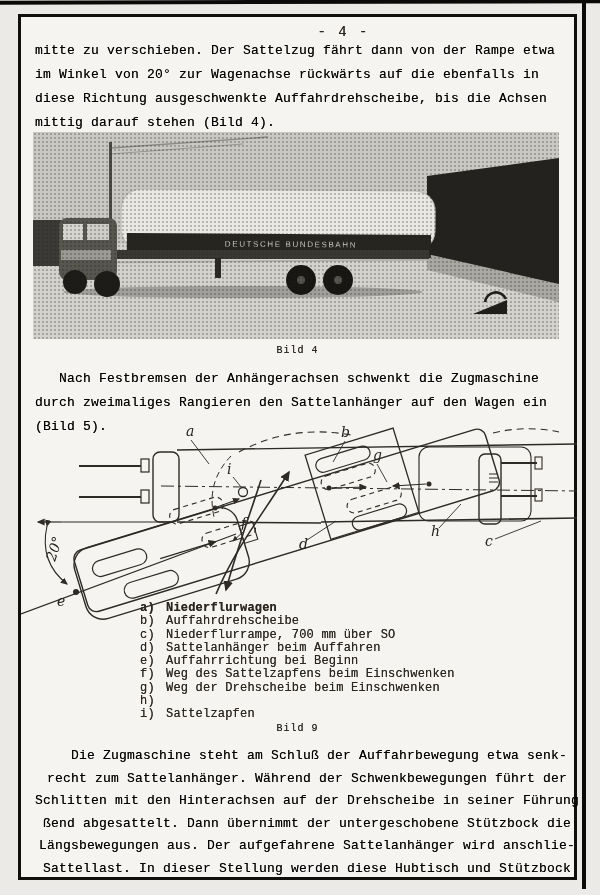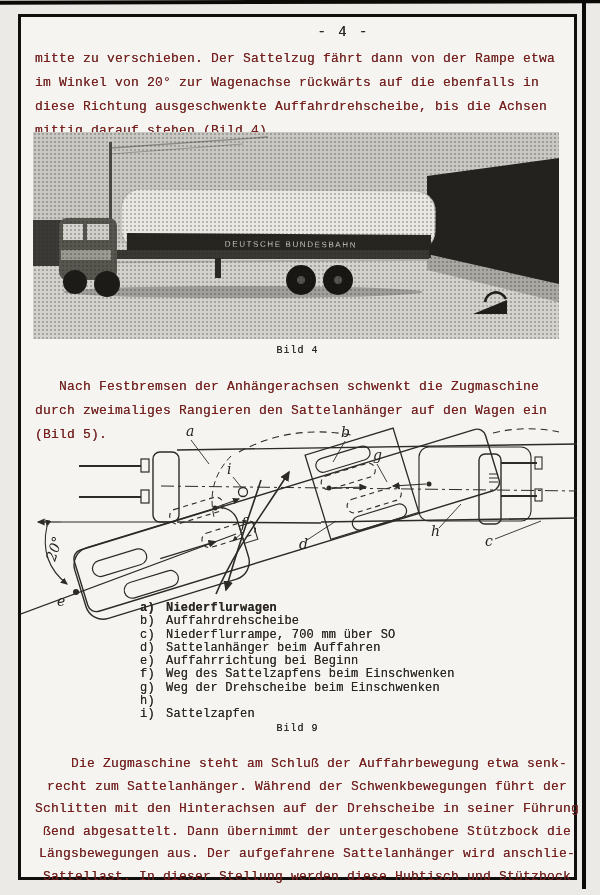--- a/index.html
+++ b/index.html
@@ -2,21 +2,21 @@
 <html><head>
 <meta charset="utf-8">
 <style>
   html,body{margin:0;padding:0;}
   body{width:600px;height:895px;background:#e9e8e4;font-family:"Liberation Mono","DejaVu Sans Mono",monospace;}
   .scan{position:absolute;left:0;top:0;width:600px;height:895px;background:#eceae6;overflow:hidden;}
   .scan-edge-top{position:absolute;left:0;top:0;width:600px;height:4px;background:#0b0a09;transform:rotate(-0.15deg);}
   .scan-edge-right{position:absolute;left:582px;top:0;width:4px;height:889px;background:#0b0a09;}
   .frame{position:absolute;left:18px;top:14px;width:553px;height:860px;border:3px solid #100f0d;background:#f5f4f0;}
   .pagenum{position:absolute;left:0;right:0;top:7px;text-align:center;padding-left:92px;font-size:14px;letter-spacing:2px;color:#2b2620;text-shadow:0 0 .6px rgba(43,38,32,.8);}
-  .para{position:absolute;left:14px;color:#7f1d1d;font-size:13px;letter-spacing:.2px;text-shadow:0 0 .6px rgba(43,38,32,.75);margin-top:8px;}
+  .para{position:absolute;left:14px;color:#000000;font-size:13px;letter-spacing:.2px;text-shadow:0 0 .6px rgba(43,38,32,.75);}
   .para .tline{white-space:pre;height:24px;line-height:24px;}
   .para-top{top:22px;}
   .para-mid{top:350px;}
   .para-bot{top:728px;text-align:center;}
   .para-bot .tline{height:22.5px;line-height:22.5px;}
   .caption{position:absolute;left:0;right:0;text-align:center;font-size:10px;letter-spacing:1px;color:#2b2620;text-shadow:0 0 .6px rgba(43,38,32,.8);}
   .caption-b4{top:328px;}
   .caption-b5{top:706px;}
   
   .photo{position:absolute;left:12px;top:115px;width:526px;height:207px;background:#c9c8c3;overflow:hidden;}

